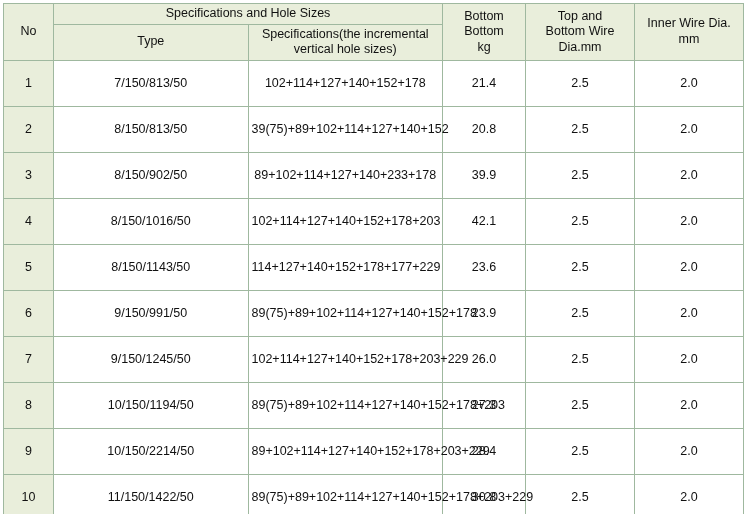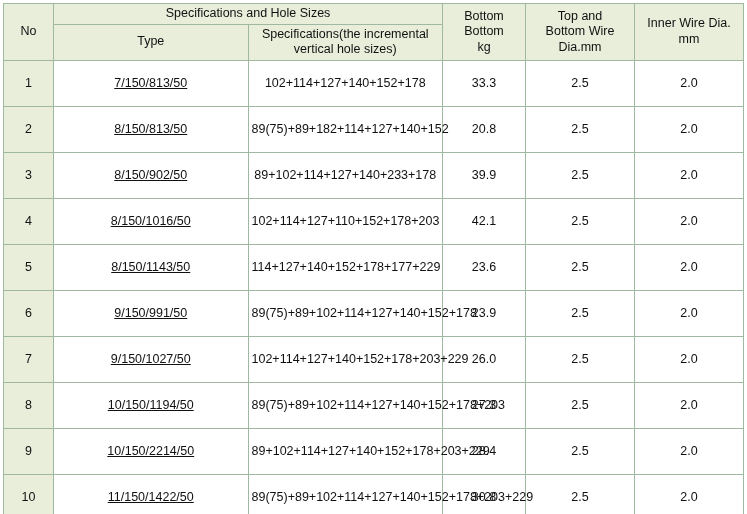--- a/index.html
+++ b/index.html
@@ -72,21 +72,20 @@
   tbody td.col-gross,
   tbody td.col-wire,
   tbody td.col-inner {
     background: #ffffff;
   }
   td.col-no {
     font-size: 12.5px;
   }
   td.col-type {
     font-size: 12.5px;
-    text-decoration: underline;
   }
   td.col-specs {
     font-size: 12.5px;
   }
   .hdr-line {
     display: block;
   }
 </style>
 </head>
 <body>
@@ -115,44 +114,44 @@
       <tr>
         <th class="hdr-type">Type</th>
         <th class="hdr-specs">Specifications(the incremental vertical   hole sizes)</th>
       </tr>
     </thead>
     <tbody id="table-body">
         <tr>
           <td class="col-no">1</td>
           <td class="col-type">7/150/813/50</td>
           <td class="col-specs">102+114+127+140+152+178</td>
-          <td class="col-gross">33.3</td>
+          <td class="col-gross">21.4</td>
           <td class="col-wire">2.5</td>
           <td class="col-inner">2.0</td>
         </tr>
         <tr>
           <td class="col-no">2</td>
           <td class="col-type">8/150/813/50</td>
-          <td class="col-specs">89(75)+89+182+114+127+140+152</td>
+          <td class="col-specs">39(75)+89+102+114+127+140+152</td>
           <td class="col-gross">20.8</td>
           <td class="col-wire">2.5</td>
           <td class="col-inner">2.0</td>
         </tr>
         <tr>
           <td class="col-no">3</td>
           <td class="col-type">8/150/902/50</td>
           <td class="col-specs">89+102+114+127+140+233+178</td>
           <td class="col-gross">39.9</td>
           <td class="col-wire">2.5</td>
           <td class="col-inner">2.0</td>
         </tr>
         <tr>
           <td class="col-no">4</td>
           <td class="col-type">8/150/1016/50</td>
-          <td class="col-specs">102+114+127+110+152+178+203</td>
+          <td class="col-specs">102+114+127+140+152+178+203</td>
           <td class="col-gross">42.1</td>
           <td class="col-wire">2.5</td>
           <td class="col-inner">2.0</td>
         </tr>
         <tr>
           <td class="col-no">5</td>
           <td class="col-type">8/150/1143/50</td>
           <td class="col-specs">114+127+140+152+178+177+229</td>
           <td class="col-gross">23.6</td>
           <td class="col-wire">2.5</td>
@@ -161,21 +160,21 @@
         <tr>
           <td class="col-no">6</td>
           <td class="col-type">9/150/991/50</td>
           <td class="col-specs">89(75)+89+102+114+127+140+152+178</td>
           <td class="col-gross">23.9</td>
           <td class="col-wire">2.5</td>
           <td class="col-inner">2.0</td>
         </tr>
         <tr>
           <td class="col-no">7</td>
-          <td class="col-type">9/150/1027/50</td>
+          <td class="col-type">9/150/1245/50</td>
           <td class="col-specs">102+114+127+140+152+178+203+229</td>
           <td class="col-gross">26.0</td>
           <td class="col-wire">2.5</td>
           <td class="col-inner">2.0</td>
         </tr>
         <tr>
           <td class="col-no">8</td>
           <td class="col-type">10/150/1194/50</td>
           <td class="col-specs">89(75)+89+102+114+127+140+152+178+203</td>
           <td class="col-gross">27.3</td>

